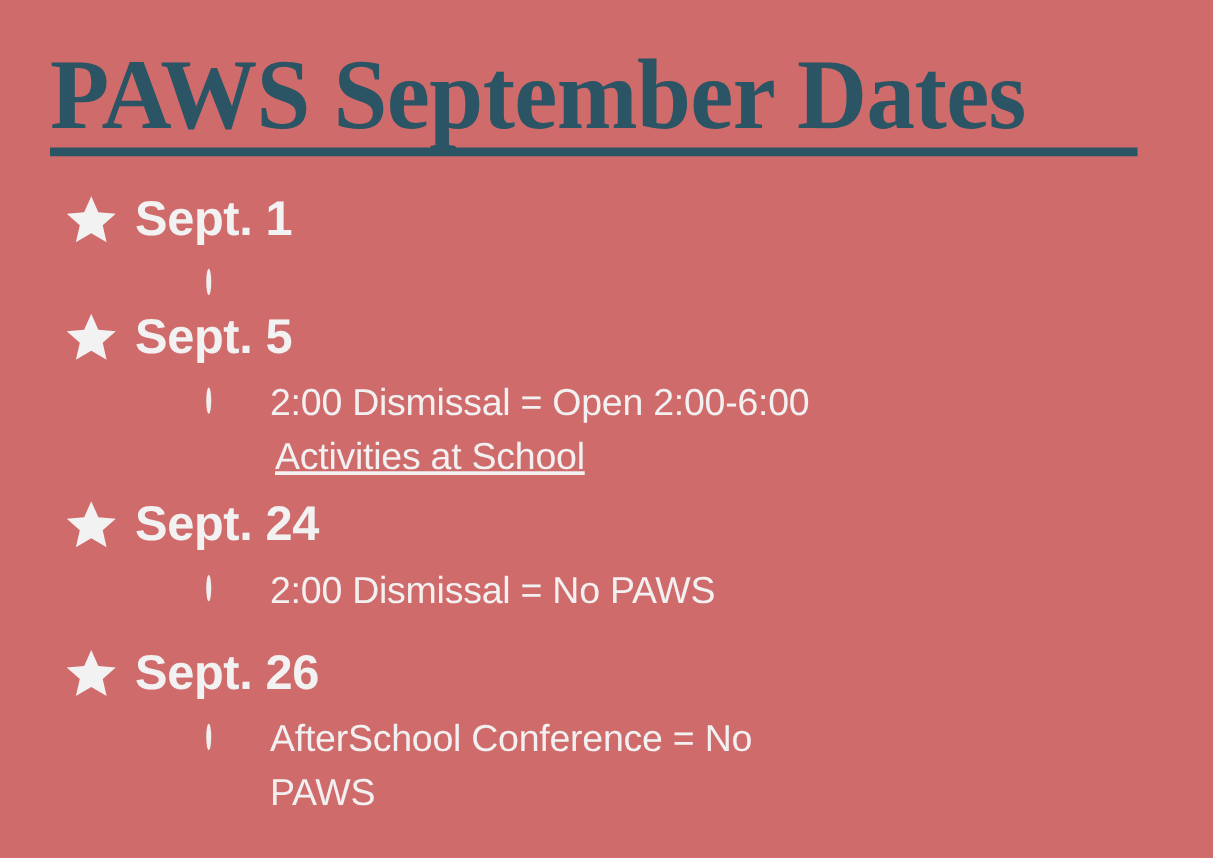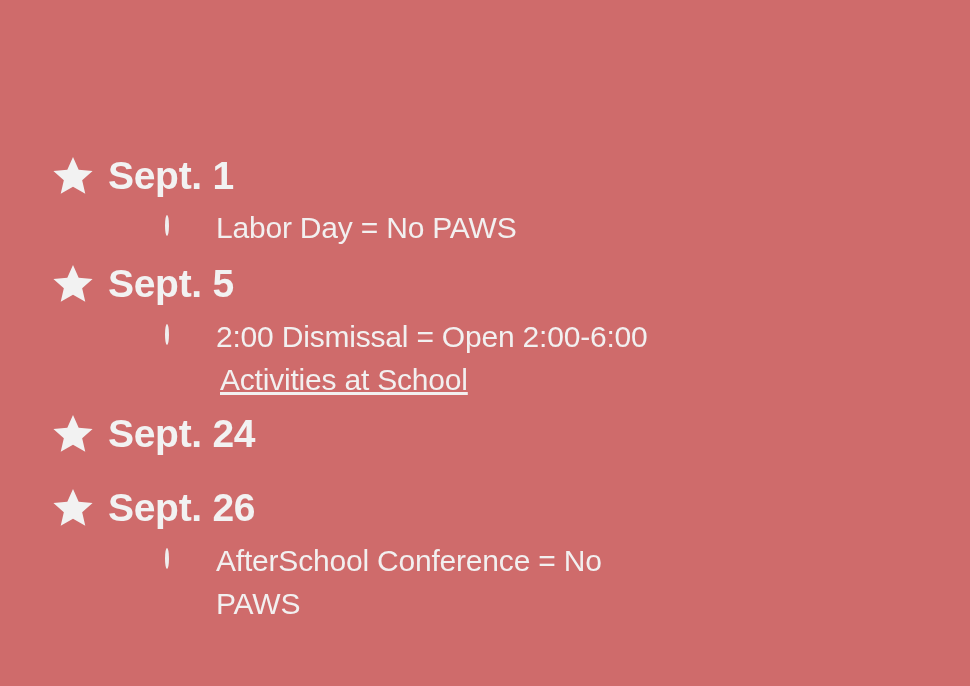--- a/index.html
+++ b/index.html
@@ -133,38 +133,39 @@
   .group-0 .date-row { height: 56px; }
   .group-1 { margin-top: 6px; }
   .group-2 { margin-top: 1px; }
   .group-3 { margin-top: 16px; }
 </style>
 </head>
 <body style="background: rgb(207, 107, 107);">
 
 <div class="slide" style="background: rgb(207, 107, 107);">
 
+  <div class="title-block">
+    <h1 class="slide-title" style="color: rgb(43, 84, 100);">PAWS September Dates</h1>
+    <div class="title-rule" style="background: rgb(43, 84, 100);"></div>
+  </div>
 
   <div class="agenda">
 
     <div class="date-group group-0">
       <div class="date-row">
         <span class="star-icon">
           <svg width="46" height="44" viewBox="0 0 24 24" aria-hidden="true">
             <path fill="#f2f2f2" d="M12 1.6l3.1 7.0 7.6.7-5.7 5.0 1.7 7.4L12 17.8 5.3 21.7l1.7-7.4-5.7-5.0 7.6-.7z"></path>
           </svg>
         </span>
         <span class="date-label">Sept. 1</span>
       </div>
       <div class="sub-row">
         <span class="circle-icon">
           <span class="ring"></span>
-        </span>
-        <span class="sub-text">
-          <span>Labor Day = No PAWS</span>
         </span>
       </div>
     </div>
 
     <div class="date-group group-1">
       <div class="date-row">
         <span class="star-icon">
           <svg width="46" height="44" viewBox="0 0 24 24" aria-hidden="true">
             <path fill="#f2f2f2" d="M12 1.6l3.1 7.0 7.6.7-5.7 5.0 1.7 7.4L12 17.8 5.3 21.7l1.7-7.4-5.7-5.0 7.6-.7z"></path>
           </svg>
@@ -184,20 +185,28 @@
 
     <div class="date-group group-2">
       <div class="date-row">
         <span class="star-icon">
           <svg width="46" height="44" viewBox="0 0 24 24" aria-hidden="true">
             <path fill="#f2f2f2" d="M12 1.6l3.1 7.0 7.6.7-5.7 5.0 1.7 7.4L12 17.8 5.3 21.7l1.7-7.4-5.7-5.0 7.6-.7z"></path>
           </svg>
         </span>
         <span class="date-label">Sept. 24</span>
       </div>
+      <div class="sub-row">
+        <span class="circle-icon">
+          <span class="ring"></span>
+        </span>
+        <span class="sub-text">
+          <span>2:00 Dismissal = No PAWS</span>
+        </span>
+      </div>
     </div>
 
     <div class="date-group group-3">
       <div class="date-row">
         <span class="star-icon">
           <svg width="46" height="44" viewBox="0 0 24 24" aria-hidden="true">
             <path fill="#f2f2f2" d="M12 1.6l3.1 7.0 7.6.7-5.7 5.0 1.7 7.4L12 17.8 5.3 21.7l1.7-7.4-5.7-5.0 7.6-.7z"></path>
           </svg>
         </span>
         <span class="date-label">Sept. 26</span>

